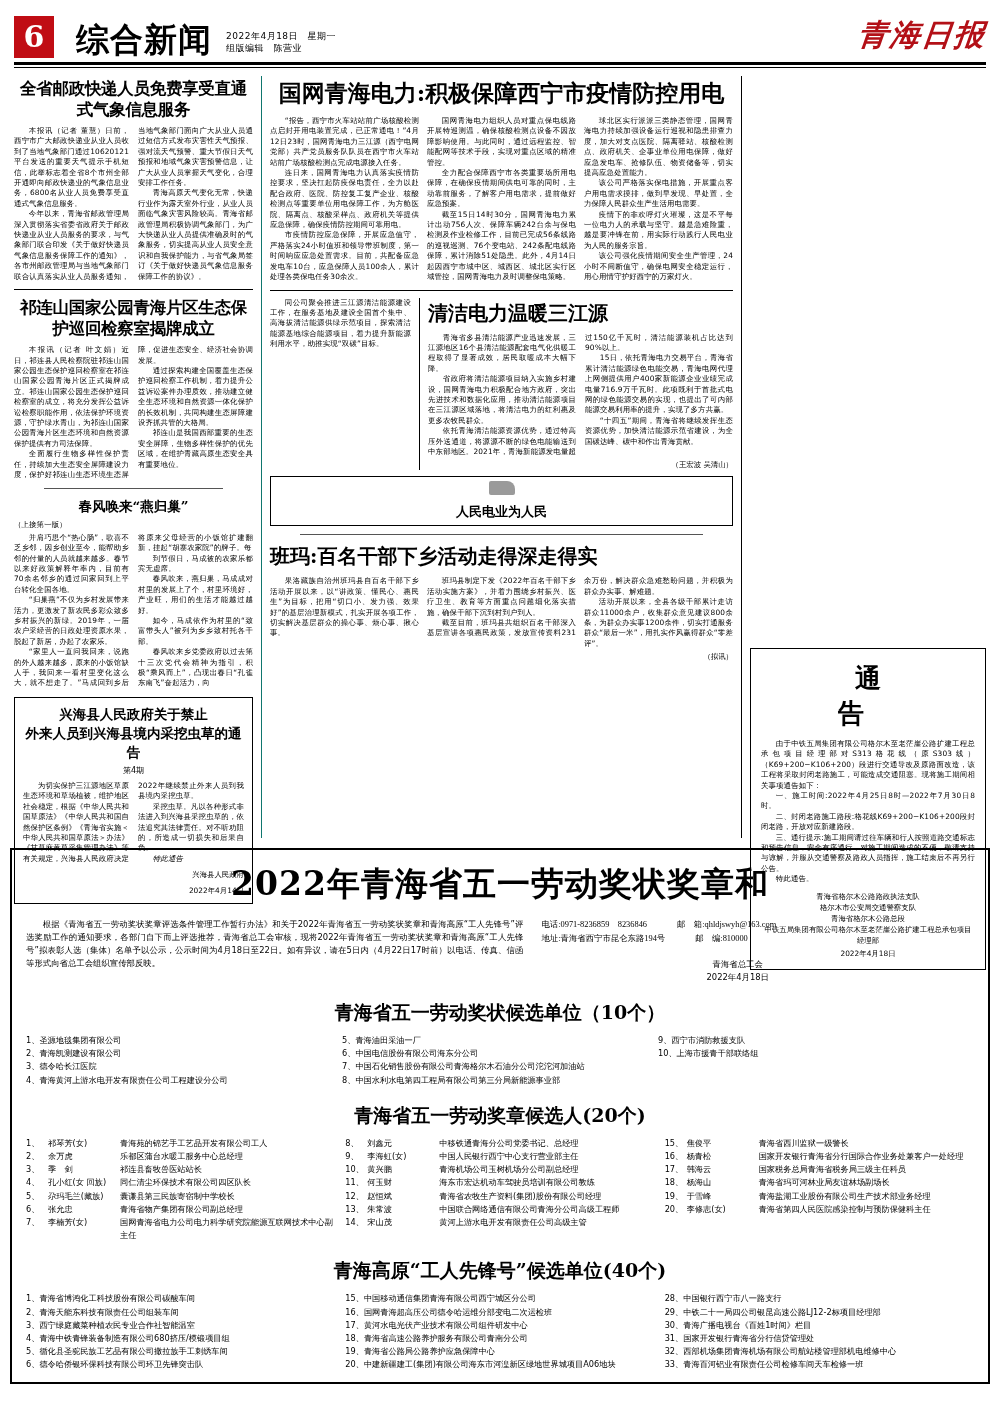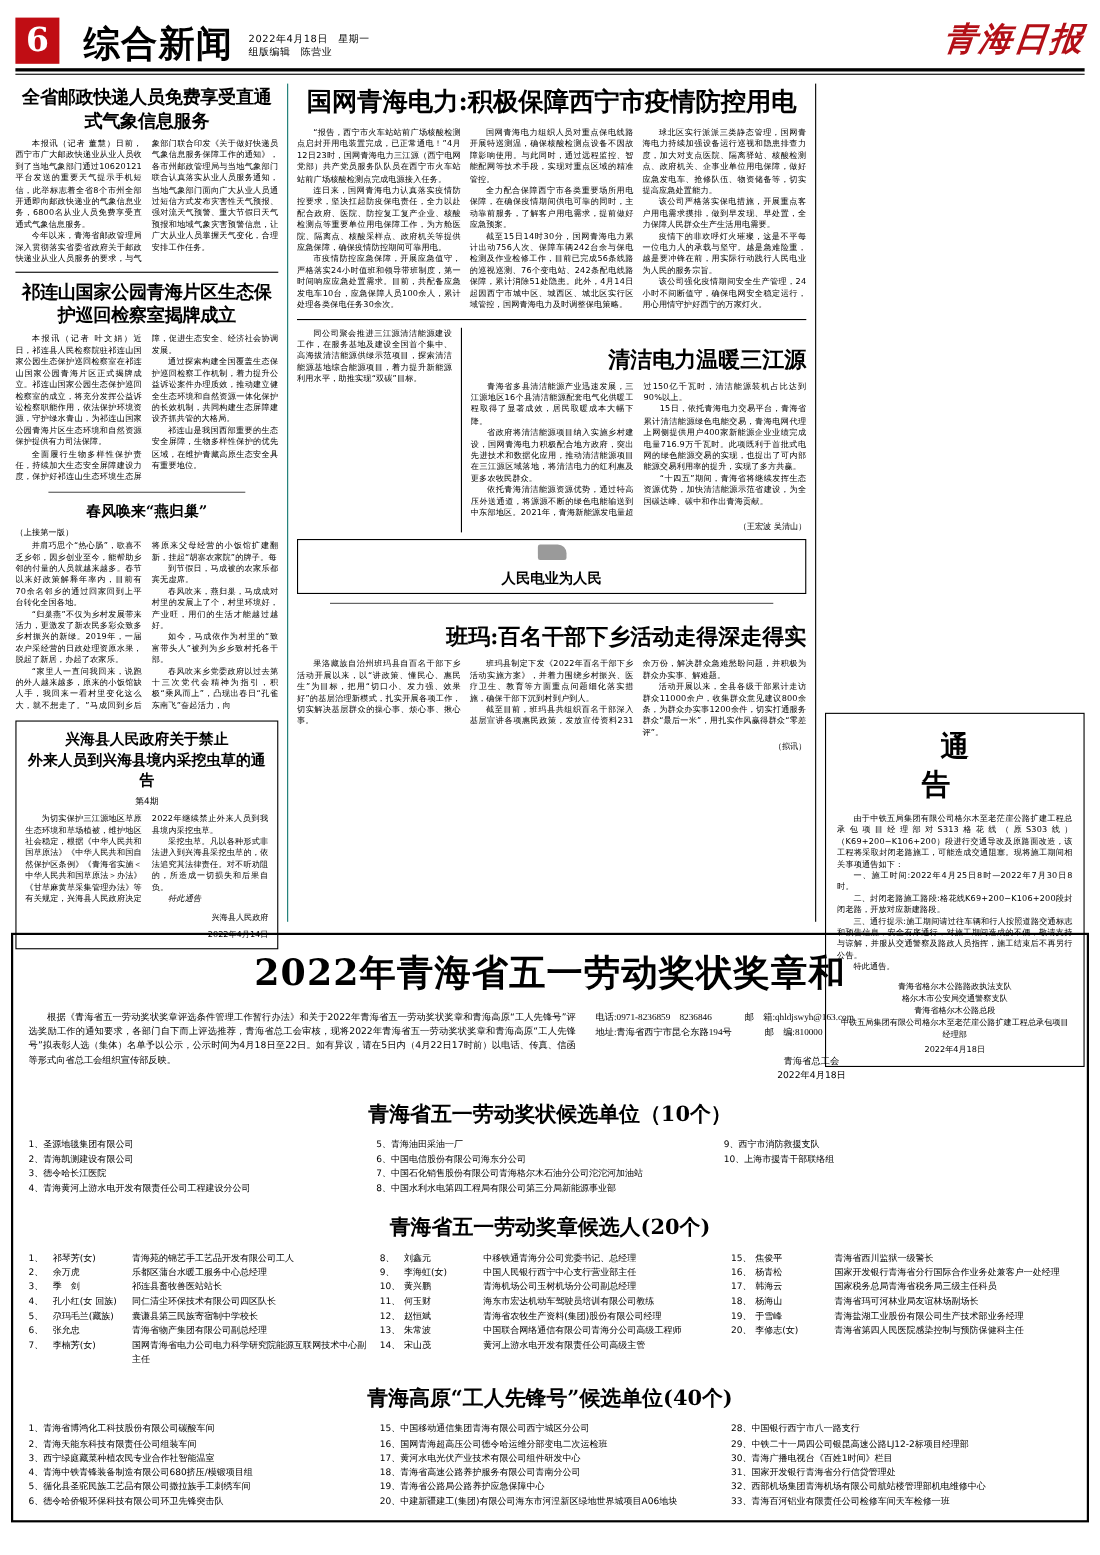--- a/index.html
+++ b/index.html
@@ -42,21 +42,21 @@
   .col{box-sizing:border-box;}
   .col-a{width:248px;padding-right:8px;border-right:1px solid #0f766e;}
   .col-b{width:480px;padding:0 8px;border-right:1px solid #000;}
   .col-c{width:244px;padding-left:8px;}
 
   .hl1{font-family:"DejaVu Serif","Liberation Serif",serif;font-weight:bold;
        font-size:16.5px;line-height:21px;text-align:center;letter-spacing:-.3px;margin:2px 0 6px 0;}
   .hl-big{font-family:"DejaVu Serif","Liberation Serif",serif;font-weight:bold;
        font-size:23px;line-height:30px;text-align:center;letter-spacing:0px;margin:2px 0 8px 0;}
   .hl-mid{font-family:"DejaVu Serif","Liberation Serif",serif;font-weight:bold;
-       font-size:20px;line-height:26px;text-align:right;margin:16px 0 7px 0;}
+       font-size:20px;line-height:26px;text-align:left;margin:2px 0 7px 0;}
   .hl-sm{font-family:"DejaVu Serif","Liberation Serif",serif;font-weight:bold;
        font-size:13.5px;line-height:18px;text-align:center;margin:3px 0 5px 0;}
 
   .body2{column-count:2;column-gap:9px;column-rule:none;
          font-size:7.4px;line-height:10.4px;text-align:justify;letter-spacing:.15px;}
   .body3{column-count:3;column-gap:8px;
          font-size:7.4px;line-height:10.4px;text-align:justify;letter-spacing:.15px;}
   .body1{font-size:7.4px;line-height:10.4px;text-align:justify;letter-spacing:.15px;}
   .body2 p,.body3 p,.body1 p{margin:0;text-indent:2em;}
   .sign{text-align:right;font-size:7.4px;margin-top:3px;}
@@ -130,20 +130,21 @@
   <div class="rule-thin"></div>
 
   <div class="news">
 
     <div class="col col-a">
 
       <div class="hl1">全省邮政快递人员免费享受直通式气象信息服务</div>
       <div class="body2">
         <p>本报讯（记者 董慧）日前，西宁市广大邮政快递业从业人员收到了当地气象部门通过10620121平台发送的重要天气提示手机短信，此举标志着全省8个市州全部开通即向邮政快递业的气象信息业务，6800名从业人员免费享受直通式气象信息服务。</p>
         <p>今年以来，青海省邮政管理局深入贯彻落实省委省政府关于邮政快递业从业人员服务的要求，与气象部门联合印发《关于做好快递员气象信息服务保障工作的通知》，各市州邮政管理局与当地气象部门联合认真落实从业人员服务通知，当地气象部门面向广大从业人员通过短信方式发布灾害性天气预报、强对流天气预警、重大节假日天气预报和地域气象灾害预警信息，让广大从业人员掌握天气变化，合理安排工作任务。</p>
+        <p>青海高原天气变化无常，快递行业作为露天室外行业，从业人员面临气象灾害风险较高。青海省邮政管理局积极协调气象部门，为广大快递从业人员提供准确及时的气象服务，切实提高从业人员安全意识和自我保护能力，与省气象局签订《关于做好快递员气象信息服务保障工作的协议》。</p>
       </div>
 
       <div class="hsep"></div>
 
       <div class="hl1">祁连山国家公园青海片区生态保护巡回检察室揭牌成立</div>
       <div class="body2">
         <p>本报讯（记者 叶文娟）近日，祁连县人民检察院驻祁连山国家公园生态保护巡回检察室在祁连山国家公园青海片区正式揭牌成立。祁连山国家公园生态保护巡回检察室的成立，将充分发挥公益诉讼检察职能作用，依法保护环境资源，守护绿水青山，为祁连山国家公园青海片区生态环境和自然资源保护提供有力司法保障。</p>
         <p>全面履行生物多样性保护责任，持续加大生态安全屏障建设力度，保护好祁连山生态环境生态屏障，促进生态安全、经济社会协调发展。</p>
         <p>通过探索构建全国覆盖生态保护巡回检察工作机制，着力提升公益诉讼案件办理质效，推动建立健全生态环境和自然资源一体化保护的长效机制，共同构建生态屏障建设齐抓共管的大格局。</p>
         <p>祁连山是我国西部重要的生态安全屏障，生物多样性保护的优先区域，在维护青藏高原生态安全具有重要地位。</p>

